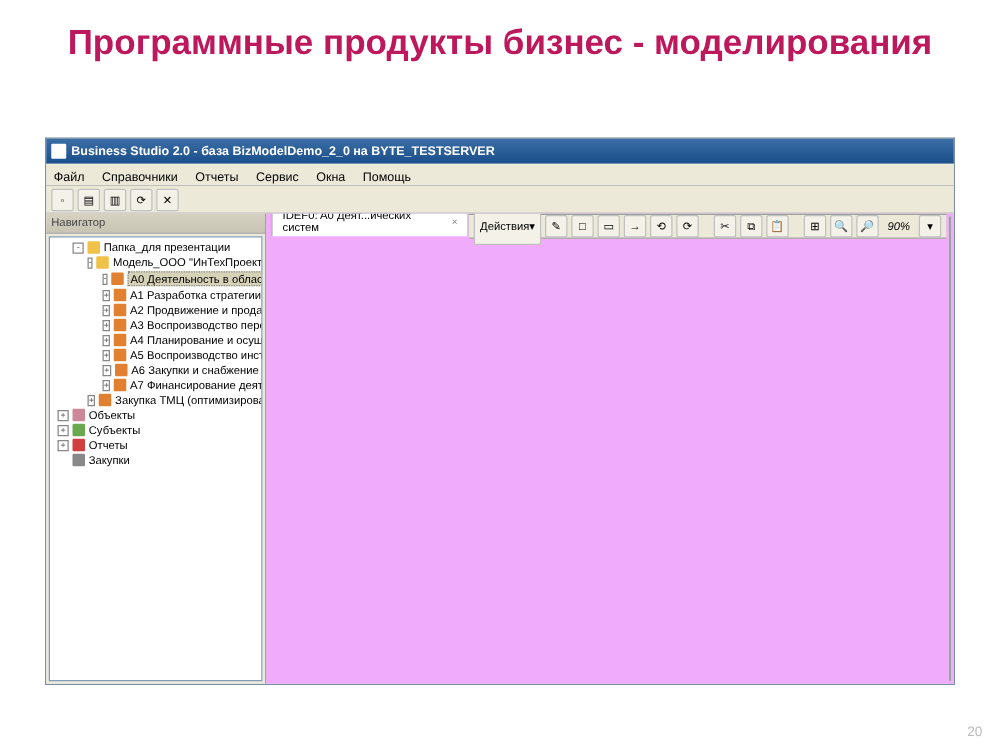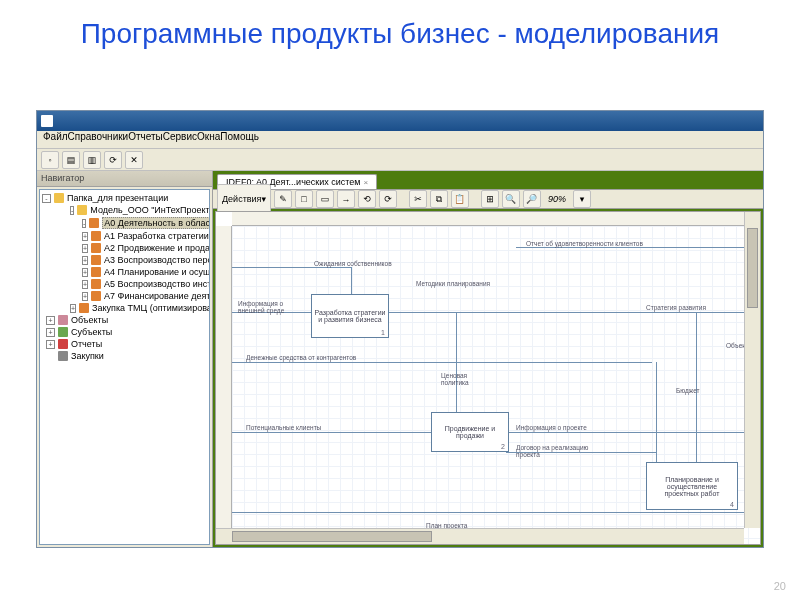--- a/index.html
+++ b/index.html
@@ -1,44 +1,44 @@
 <!DOCTYPE html>
 <html><head>
 <meta charset="utf-8">
 <style>
   * { box-sizing: border-box; margin: 0; padding: 0; font-family: Tahoma, Arial, sans-serif; }
   body { width: 800px; height: 600px; background: #fff; overflow: hidden; position: relative; }
-  .slide-title { text-align: center; color: #1d4ed8; font-size: 28px; font-weight: normal; padding: 18px 0 10px; }
+  .slide-title { text-align: center; color: #be185d; font-size: 28px; font-weight: bold; padding: 18px 0 10px; }
   .page-num { position: absolute; bottom: 8px; right: 14px; color: #bbb; font-size: 11px; }
   .app-window { position: absolute; left: 36px; top: 110px; width: 728px; height: 438px; border: 1px solid #7a8fa6; background: #ece9d8; box-shadow: 0 0 0 1px #fff inset; }
   .titlebar { height: 20px; background: linear-gradient(to bottom,#3b6ea5,#1a4e8a); color: #fff; display: flex; align-items: center; padding: 0 4px; font-size: 10px; font-weight: bold; }
   .titlebar .icon { width: 12px; height: 12px; background: #fff; margin-right: 4px; border-radius: 1px; }
-  .menubar { height: 18px; background: #ece9d8; border-bottom: 1px solid #c0c0c0; display: flex; align-items: flex-start; padding: 0 6px; font-size: 10px; color: #000; }
+  .menubar { height: 18px; background: #ece9d8; border-bottom: 1px solid #c0c0c0; display: flex; align-items: flex-end; padding: 0 6px; font-size: 10px; gap: 14px; color: #000; }
   .toolbar { height: 22px; background: #ece9d8; border-bottom: 1px solid #c0c0c0; display: flex; align-items: center; padding: 0 4px; gap: 3px; }
   .tbtn { width: 18px; height: 18px; background: #f4f2e8; border: 1px solid #c0c0c0; border-radius: 2px; font-size: 9px; display: flex; align-items: center; justify-content: center; }
   .content { display: flex; height: calc(100% - 60px); }
   .nav-panel { width: 176px; border-right: 1px solid #a0a0a0; display: flex; flex-direction: column; background: #ece9d8; }
   .nav-header { height: 16px; background: linear-gradient(to bottom,#d6d2c2,#c8c4b4); border-bottom: 1px solid #a0a0a0; font-size: 9px; padding: 2px 4px; color: #444; }
   .tree { flex: 1; background: #fff; border: 1px solid #7f9db9; margin: 2px; font-size: 9px; overflow: hidden; padding: 2px 0; }
   .tree-item { display: flex; align-items: center; padding: 1px 2px 1px 6px; white-space: nowrap; color: #000; }
-  .tree-item.indent1 { padding-left: 2px; }
+  .tree-item.indent1 { padding-left: 18px; }
   .tree-item.indent2 { padding-left: 30px; }
   .tree-item.indent3 { padding-left: 42px; }
   .tree-item .tog { width: 9px; height: 9px; border: 1px solid #888; background: #fff; font-size: 7px; line-height: 7px; text-align: center; margin-right: 3px; color: #555; }
   .tree-item .ico { width: 10px; height: 10px; margin-right: 3px; border-radius: 1px; flex-shrink: 0; }
   .ico.folder { background: #f0c24a; }
   .ico.proc { background: #ffb030; }
   .ico.sub { background: #e08030; }
   .ico.subj { background: #6aa84f; }
   .ico.obj { background: #cc8899; }
   .ico.mgmt { background: #d0b030; }
   .ico.rep { background: #d04040; }
   .ico.grp { background: #888; }
   .tree-item.selected span.lbl { background: #d6d2b8; border: 1px dotted #888; padding: 0 1px; }
-  .main-panel { flex: 1; display: flex; flex-direction: column; background: #4d7c0f; overflow: hidden; }
+  .main-panel { flex: 1; display: flex; flex-direction: row; background: #f0abfc; overflow: hidden; }
   .tabbar { height: 18px; display: flex; align-items: flex-end; padding-left: 4px; font-size: 9px; }
   .tab { background: #fff; border: 1px solid #a0a0a0; border-bottom: none; padding: 2px 8px; border-radius: 2px 2px 0 0; display: flex; align-items: center; gap: 3px; }
   .tab .x { color: #888; font-size: 8px; }
   .doc-toolbar { height: 20px; background: #ece9d8; border-top: 1px solid #a0a0a0; border-bottom: 1px solid #a0a0a0; display: flex; align-items: center; padding: 0 4px; gap: 3px; font-size: 9px; }
   .canvas-wrap { flex: 1; background: #fff; border: 1px solid #a0a0a0; margin: 2px; position: relative; overflow: hidden; }
   .grid { position: absolute; inset: 0;
     background-image: linear-gradient(#eef2f8 1px, transparent 1px), linear-gradient(90deg,#eef2f8 1px, transparent 1px);
     background-size: 12px 12px; }
   .ruler-h { position: absolute; left: 16px; top: 0; right: 0; height: 14px; background: #f4f2e8; border-bottom: 1px solid #b0b0b0; }
   .ruler-v { position: absolute; left: 0; top: 14px; width: 16px; bottom: 0; background: #f4f2e8; border-right: 1px solid #b0b0b0; }
@@ -54,20 +54,21 @@
 </style>
 </head>
 <body>
 
 <div class="slide-title">Программные продукты бизнес - моделирования</div>
 <div class="page-num">20</div>
 
 <div class="app-window">
   <div class="titlebar">
     <div class="icon"></div>
+    <span>Business Studio 2.0 - база BizModelDemo_2_0 на BYTE_TESTSERVER</span>
   </div>
   <div class="menubar">
     <span>Файл</span>
     <span>Справочники</span>
     <span>Отчеты</span>
     <span>Сервис</span>
     <span>Окна</span>
     <span>Помощь</span>
   </div>
   <div class="toolbar">
@@ -113,20 +114,25 @@
           </div>
         <div class="tree-item indent3">
             <span class="tog">+</span>
             <span class="ico sub"></span>
             <span class="lbl">A4 Планирование и осуществл</span>
           </div>
         <div class="tree-item indent3">
             <span class="tog">+</span>
             <span class="ico sub"></span>
             <span class="lbl">A5 Воспроизводство инструме</span>
+          </div>
+        <div class="tree-item indent3">
+            <span class="tog">+</span>
+            <span class="ico sub"></span>
+            <span class="lbl">A6 Закупки и снабжение</span>
           </div>
         <div class="tree-item indent3">
             <span class="tog">+</span>
             <span class="ico sub"></span>
             <span class="lbl">A7 Финансирование деятельно</span>
           </div>
         <div class="tree-item indent2">
             <span class="tog">+</span>
             <span class="ico sub"></span>
             <span class="lbl">Закупка ТМЦ (оптимизированная)</span>

